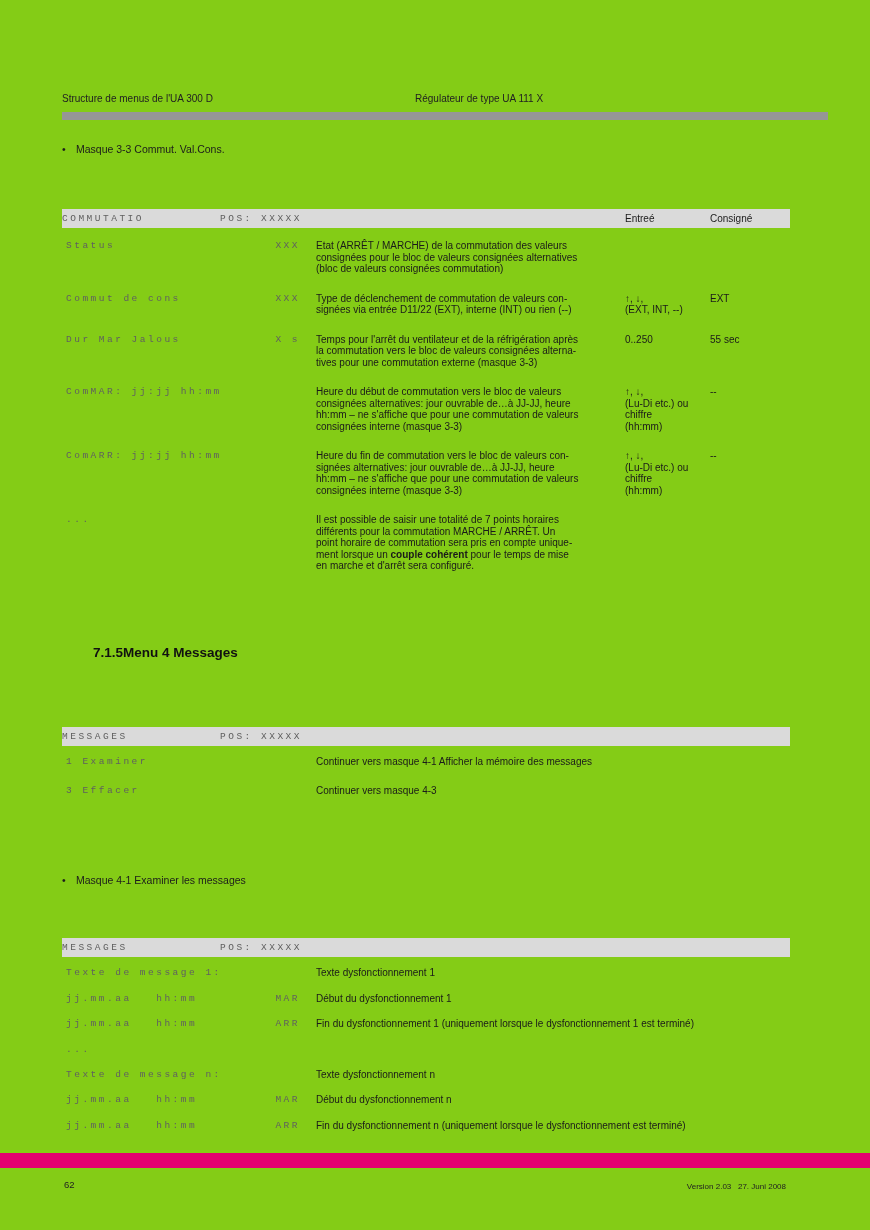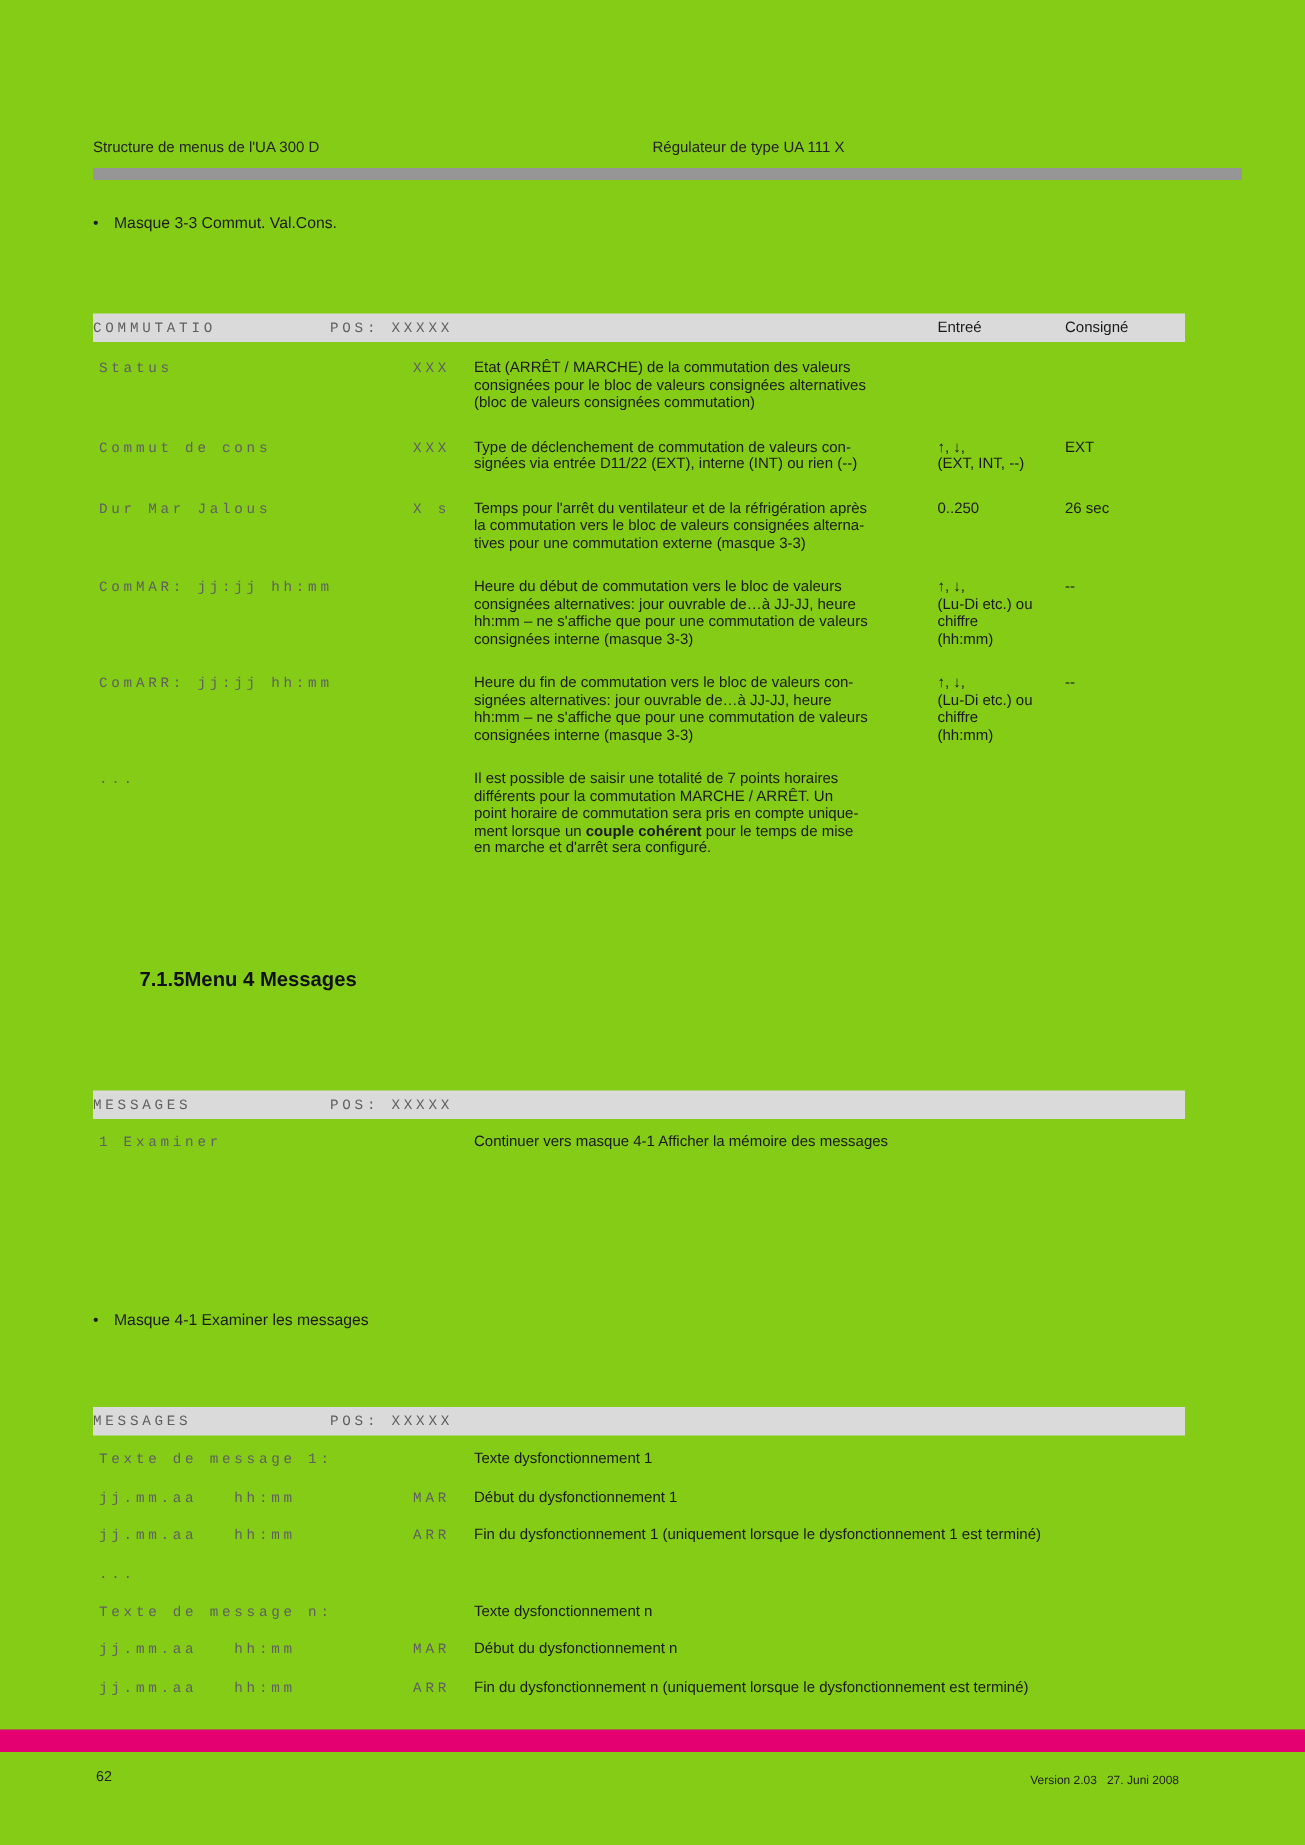--- a/index.html
+++ b/index.html
@@ -2,21 +2,21 @@
 <html><head>
 <meta charset="utf-8">
 <style>
   html,body{margin:0;padding:0;background:#fff;}
   .page{position:relative;width:870px;height:1230px;background:#84cc16;overflow:hidden;
         font-family:"Liberation Sans",sans-serif;color:#1a1a1a;}
   .abs{position:absolute;}
   
   .runhead{top:93px;left:0;width:870px;height:14px;font-size:10px;color:#222;}
   .runhead .hl{position:absolute;left:62px;top:0;}
-  .runhead .hr{position:absolute;left:435px;top:0;}
+  .runhead .hr{position:absolute;left:415px;top:0;}
   .divider{top:112px;left:62px;width:766px;height:8px;background:#969696;}
   
   .bullet{left:62px;font-size:10.5px;color:#1c1c1c;white-space:pre;}
   .bullet .dot{display:inline-block;width:14px;}
   .b1{top:143px;}
   .b2{top:874px;}
   
   .heading{top:645px;left:62px;font-size:13.5px;font-weight:bold;color:#111;}
   .heading .num{display:inline-block;width:61px;text-align:right;}
   
@@ -91,21 +91,21 @@
       </div>
       <div class="trow">
         <div class="cellA">
             <span class="mono">Dur Mar Jalous</span>
             <span class="mono val">X s</span>
           </div>
         <div class="desc">Temps pour l'arrêt du ventilateur et de la réfrigération après
 la commutation vers le bloc de valeurs consignées alterna-
 tives pour une commutation externe (masque 3-3)</div>
         <div class="entree">0..250</div>
-        <div class="consigne">26 sec</div>
+        <div class="consigne">55 sec</div>
       </div>
       <div class="trow">
         <div class="cellA">
             <span class="mono">ComMAR: jj:jj hh:mm</span>
             <span class="mono val"></span>
           </div>
         <div class="desc">Heure du début de commutation vers le bloc de valeurs
 consignées alternatives: jour ouvrable de…à JJ-JJ, heure
 hh:mm – ne s'affiche que pour une commutation de valeurs
 consignées interne (masque 3-3)</div>
@@ -155,20 +155,26 @@
       <span class="mono tname">MESSAGES</span>
       <span class="mono">POS: XXXXX</span>
     </div>
     <div class="tbody">
       <div class="trow">
         <div class="cellA">
             <span class="mono">1 Examiner</span>
           </div>
         <div class="desc">Continuer vers masque 4-1 Afficher la mémoire des messages</div>
       </div>
+      <div class="trow">
+        <div class="cellA">
+            <span class="mono">3 Effacer</span>
+          </div>
+        <div class="desc">Continuer vers masque 4-3</div>
+      </div>
     </div>
   </div>
 
   <div class="abs bullet b2"><span class="dot">•</span><span>Masque 4-1 Examiner les messages</span></div>
 
   <div class="abs tbl t3">
     <div class="thead">
       <span class="mono tname">MESSAGES</span>
       <span class="mono">POS: XXXXX</span>
     </div>

